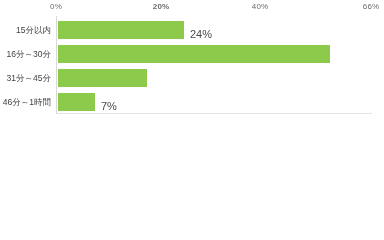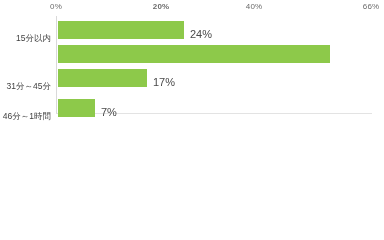--- a/index.html
+++ b/index.html
@@ -54,26 +54,26 @@
   
   .row {
     position: absolute;
     left: 0;
     width: 100%;
     height: 24px;
   }
   .row-0 { top: 2px; }
   .row-1 { top: 26px; }
   .row-2 { top: 50px; }
-  .row-3 { top: 74px; margin-top: 6px; }
+  .row-3 { top: 74px; }
 
   .cat-label {
     position: absolute;
     right: 100%;
-    top: 8px;
+    top: 0;
     height: 24px;
     line-height: 24px;
     margin-right: 6px;
     font-size: 8.5px;
     color: #3f3f3f;
     white-space: nowrap;
     text-align: left;
   }
 
   .bar {
@@ -96,40 +96,40 @@
   }
 </style>
 </head>
 <body>
 
 <div id="chart-root">
 
   <div class="axis-top">
     <span class="tick-label" style="left:56px;">0%</span>
     <span class="tick-label" style="left:161px;font-weight:bold;">20%</span>
-    <span class="tick-label" style="left:254px;">40%</span>
+    <span class="tick-label" style="left:260px;">40%</span>
     <span class="tick-label" style="left:371px;">66%</span>
   </div>
 
   <div class="plot-area">
 
     <div class="row row-0">
       <span class="cat-label">15分以内</span>
       <div class="bar" style="width:126px;"></div>
       <span class="value-label" style="left:127px;">24%</span>
     </div>
 
     <div class="row row-1">
+      <span class="cat-label">16分～30分</span>
       <div class="bar" style="width:272px;"></div>
     </div>
 
     <div class="row row-2">
       <span class="cat-label">31分～45分</span>
       <div class="bar" style="width:89px;"></div>
-      <span class="value-label" style="left:90px;">17%</span>
     </div>
 
     <div class="row row-3">
       <span class="cat-label">46分～1時間</span>
       <div class="bar" style="width:37px;"></div>
       <span class="value-label" style="left:38px;">7%</span>
     </div>
 
   </div>
 </div>

